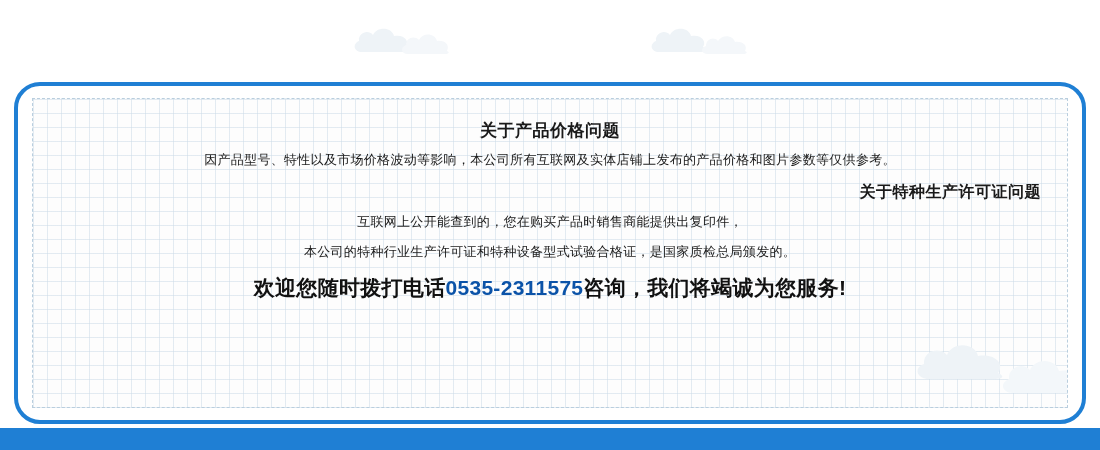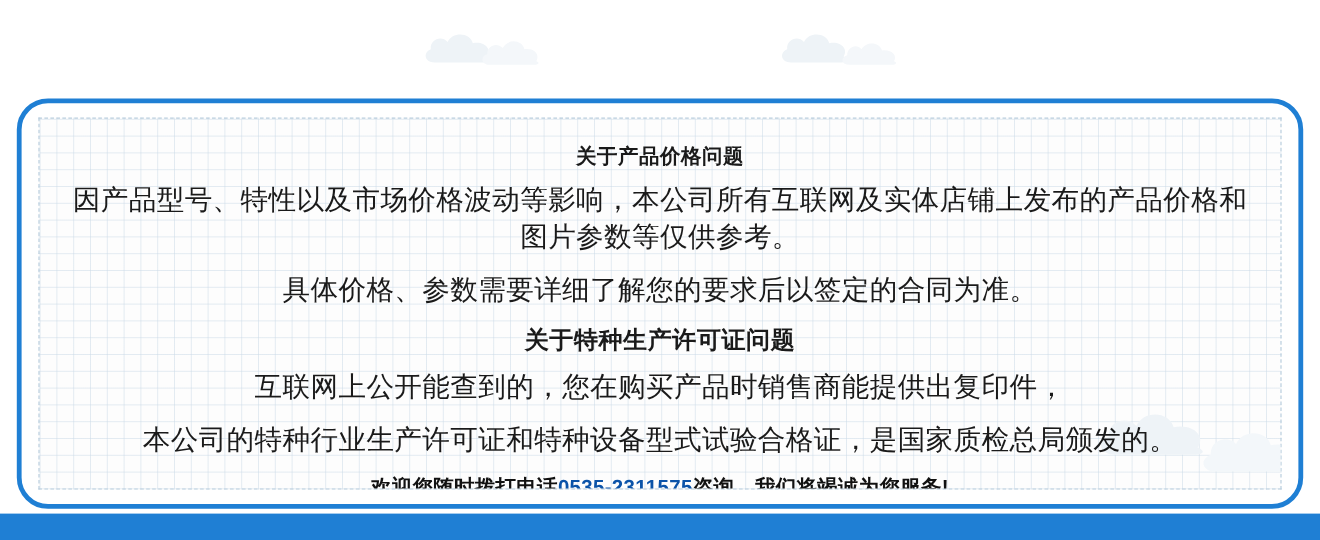--- a/index.html
+++ b/index.html
@@ -93,35 +93,36 @@
     text-align: center;
   }
   .heading {
     font-size: 17px;
     font-weight: bold;
     color: #1a1a1a;
     margin: 6px 0 9px 0;
     letter-spacing: 0.5px;
   }
   .line {
-    font-size: 23px;
+    font-size: 13px;
     color: #1a1a1a;
     margin: 0 0 13px 0;
     letter-spacing: 0.3px;
     line-height: 1.35;
   }
   .heading2 {
-    font-size: 20px;
+    font-size: 16px;
     font-weight: bold;
     color: #1a1a1a;
     margin: 2px 0 10px 0;
     letter-spacing: 0.5px;
+    text-align: right;
   }
   .footer-line {
-    font-size: 17px;
+    font-size: 21px;
     font-weight: bold;
     color: #111111;
     letter-spacing: 0.3px;
   }
   .phone {
     color: #0b53a8;
     font-weight: bold;
   }
 
   
@@ -181,21 +182,20 @@
       <span class="frame-cloud" style="left:966px; top:252px;">
         <svg width="96" height="44" viewBox="0 0 96 44">
           <path d="M14 42 C3 42 0 32 10 28 C9 16 24 11 31 19 C37 6 57 8 60 20 C75 17 85 27 78 36 C84 39 82 42 75 42 Z" fill="#f3f7fa"></path>
         </svg>
       </span>
 
       <div class="content">
 
         <div class="heading">关于产品价格问题</div>
         <div class="line">因产品型号、特性以及市场价格波动等影响，本公司所有互联网及实体店铺上发布的产品价格和图片参数等仅供参考。</div>
-        <div class="line">具体价格、参数需要详细了解您的要求后以签定的合同为准。</div>
 
         <div class="heading2">关于特种生产许可证问题</div>
         <div class="line">互联网上公开能查到的，您在购买产品时销售商能提供出复印件，</div>
         <div class="line">本公司的特种行业生产许可证和特种设备型式试验合格证，是国家质检总局颁发的。</div>
 
         <div class="footer-line">
           <span>欢迎您随时拨打电话</span><span class="phone">0535-2311575</span><span>咨询，我们将竭诚为您服务!</span>
         </div>
 
       </div>

